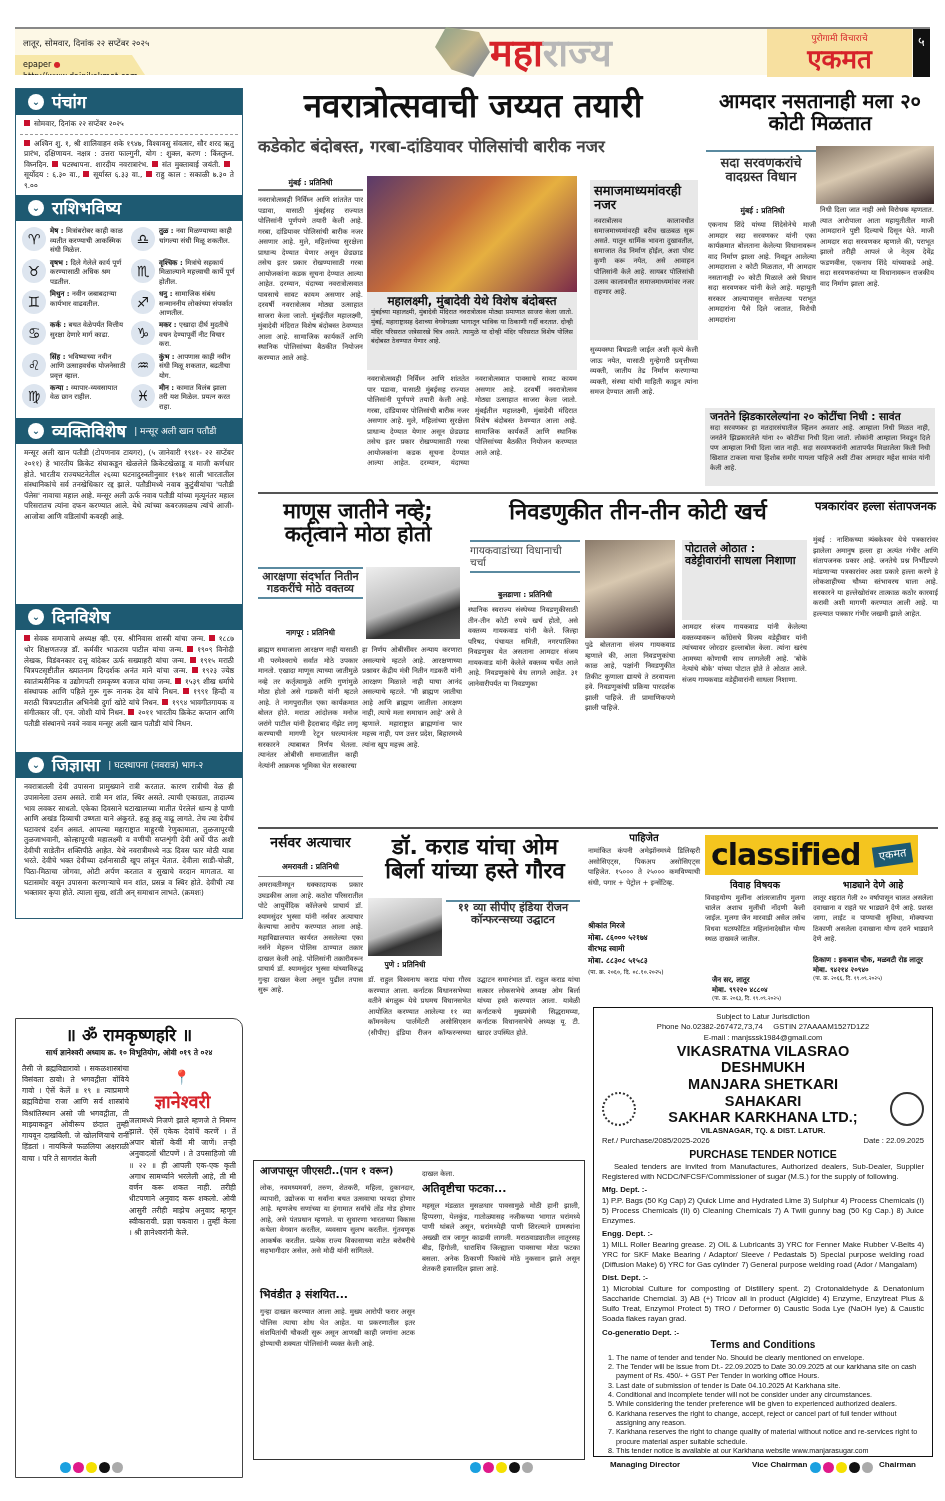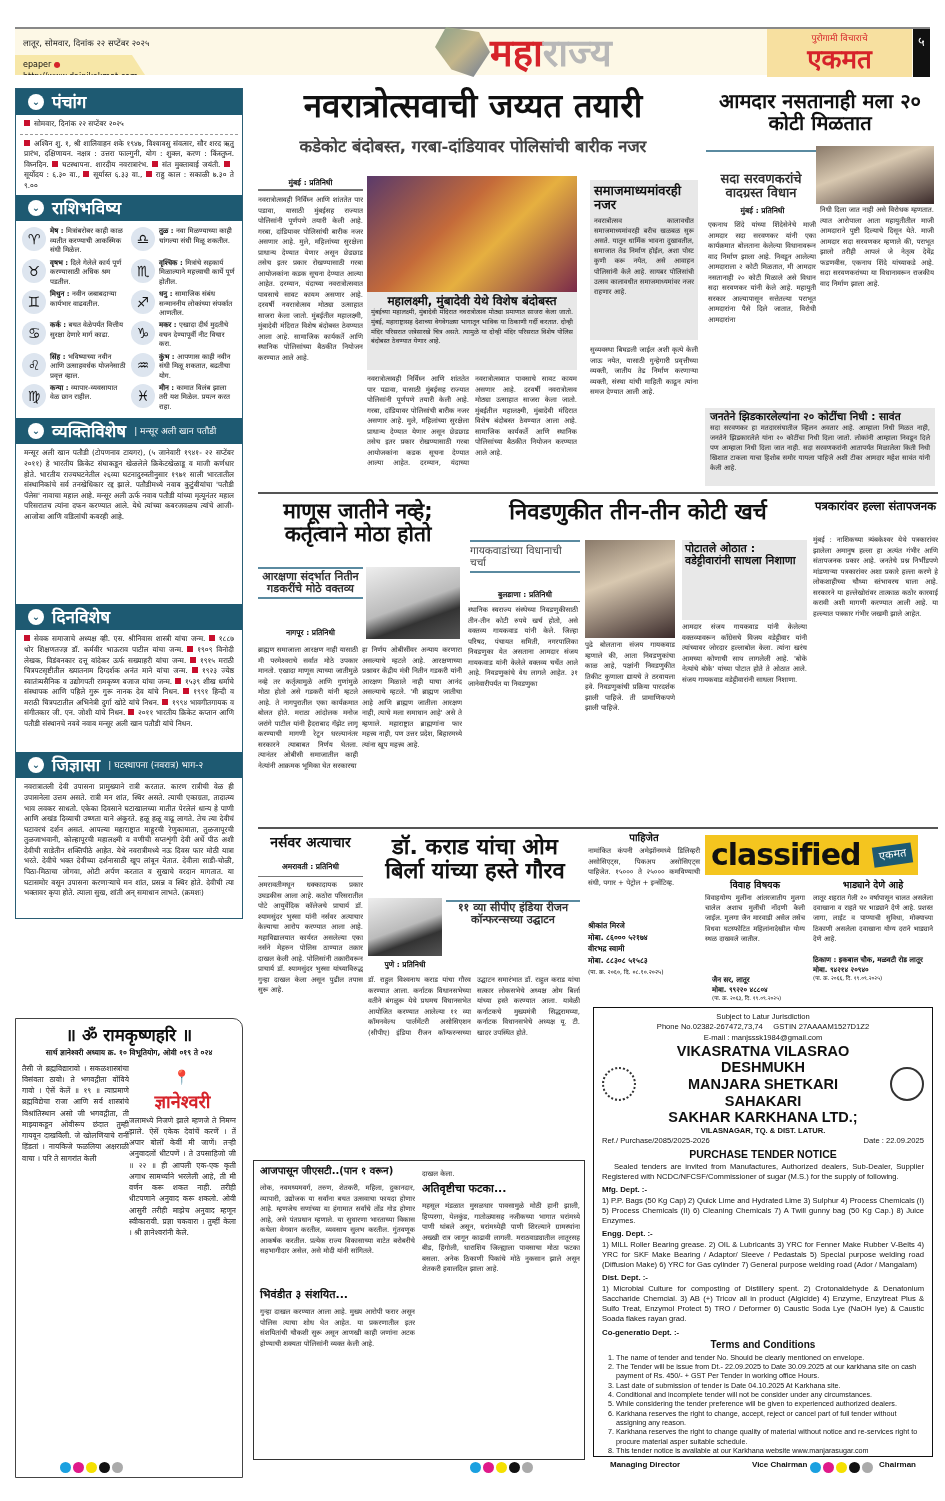--- a/index.html
+++ b/index.html
@@ -155,37 +155,37 @@
   <div style="display:flex;gap:0;padding:4px 6px">
     <div class="col-text" style="flex:1;font-size:7.5px;height:400px;overflow:hidden">तैसी जे ब्रह्मविद्यारावो । सकळशास्त्रांचा विसंवता ठावो। ते भगवद्गीता वोंविये गावो । ऐसें केलें ॥ १९ ॥ त्याप्रमाणे ब्रह्मविद्येचा राजा आणि सर्व शास्त्रांचे विश्रांतिस्थान असो जी भगवद्गीता, ती माझ्याकडून ओवीरूप छंदात तुम्ही गायवून दाखविली. जे खोलणियाचे रानीं हिंडतां । नायकिजे फळलिया अक्षराळी वाचा । परि ते सागरांत केली</div>
     <div style="flex:1">
       <div class="gyan-logo"><span style="font-size:14px">📍</span><br><span>ज्ञानेश्वरी</span></div>
       <div class="col-text" style="font-size:7.5px;height:340px;overflow:hidden">जलामध्ये निजणे झाले म्हणजे ते निमग्न झाले. ऐसें एकेक देवांचें करणें । तें अपार बोलों केवीं मी जाणें। तऱ्ही अनुवादलों धीटपणें । ते उपसाहिजो जी ॥ २२ ॥ ही आपली एक-एक कृती अगाध सामर्थ्याने भरलेली आहे, ती मी वर्णन करू शकत नाही. तरीही धीटपणाने अनुवाद करू शकलो. ओवी आसुरी तरीही माझेच अनुवाद म्हणून स्वीकारावी. प्रज्ञा चकवारा । तुम्हीं केला । श्री ज्ञानेश्वरांनी केले.</div>
     </div>
   </div>
 </div>
 
 <div class="abs hl" style="left:258px;top:88px;width:430px;font-size:33px;text-align:center">नवरात्रोत्सवाची जय्यत तयारी</div>
-<div class="abs hl" style="left:258px;top:138px;width:430px;font-size:16.5px;text-align:center;color:#444">कडेकोट बंदोबस्त, गरबा-दांडियावर पोलिसांची बारीक नजर</div>
+<div class="abs hl" style="left:258px;top:138px;width:430px;font-size:16.5px;color:#444">कडेकोट बंदोबस्त, गरबा-दांडियावर पोलिसांची बारीक नजर</div>
 <div class="abs" style="left:258px;top:178px;width:105px;text-align:center;font-weight:bold;font-size:7.5px;border-bottom:2px solid #777">मुंबई : प्रतिनिधी</div>
 <div class="abs col-text" style="left:258px;top:195px;width:105px;height:290px;overflow:hidden">नवरात्रोत्सवही निर्विघ्न आणि शांततेत पार पडावा, यासाठी मुंबईसह राज्यात पोलिसांनी पूर्णपणे तयारी केली आहे. गरबा, दांडियावर पोलिसांची बारीक नजर असणार आहे. मुले, महिलांच्या सुरक्षेला प्राधान्य देण्यात येणार असून छेडछाड तसेच इतर प्रकार रोखण्यासाठी गरबा आयोजकांना कडक सूचना देण्यात आल्या आहेत. दरम्यान, यंदाच्या नवरात्रोत्सवात पावसाचे सावट कायम असणार आहे. दरवर्षी नवरात्रोत्सव मोठ्या उत्साहात साजरा केला जातो. मुंबईतील महालक्ष्मी, मुंबादेवी मंदिरात विशेष बंदोबस्त ठेवण्यात आला आहे. सामाजिक कार्यकर्ते आणि स्थानिक पोलिसांच्या बैठकीत नियोजन करण्यात आले आहे.</div>
 <div class="abs photo" style="left:367px;top:176px;width:210px;height:116px"></div>
 <div class="abs greybox" style="left:367px;top:292px;width:210px;height:78px;padding:3px 4px">
   <div class="hl" style="font-size:12px;text-align:center">महालक्ष्मी, मुंबादेवी येथे विशेष बंदोबस्त</div>
   <div class="col-text" style="font-size:6.5px">मुंबईच्या महालक्ष्मी, मुंबादेवी मंदिरात नवरात्रोत्सव मोठ्या प्रमाणात साजरा केला जातो. मुंबई, महाराष्ट्रासह देशाच्या वेगवेगळ्या भागातून भाविक या ठिकाणी गर्दी करतात. दोन्ही मंदिर परिसरात जत्रेसारखे चित्र असते. त्यामुळे या दोन्ही मंदिर परिसरात विशेष पोलिस बंदोबस्त ठेवण्यात येणार आहे.</div>
 </div>
 <div class="abs col-text" style="left:367px;top:374px;width:210px;height:112px;overflow:hidden;column-count:2;column-gap:6px">नवरात्रोत्सवही निर्विघ्न आणि शांततेत पार पडावा, यासाठी मुंबईसह राज्यात पोलिसांनी पूर्णपणे तयारी केली आहे. गरबा, दांडियावर पोलिसांची बारीक नजर असणार आहे. मुले, महिलांच्या सुरक्षेला प्राधान्य देण्यात येणार असून छेडछाड तसेच इतर प्रकार रोखण्यासाठी गरबा आयोजकांना कडक सूचना देण्यात आल्या आहेत. दरम्यान, यंदाच्या नवरात्रोत्सवात पावसाचे सावट कायम असणार आहे. दरवर्षी नवरात्रोत्सव मोठ्या उत्साहात साजरा केला जातो. मुंबईतील महालक्ष्मी, मुंबादेवी मंदिरात विशेष बंदोबस्त ठेवण्यात आला आहे. सामाजिक कार्यकर्ते आणि स्थानिक पोलिसांच्या बैठकीत नियोजन करण्यात आले आहे.</div>
 <div class="abs greybox" style="left:590px;top:180px;width:108px;height:160px;padding:4px">
   <div class="hl" style="font-size:13px">समाजमाध्यमांवरही नजर</div>
   <div class="col-text" style="font-size:6.8px;margin-top:3px">नवरात्रोत्सव कालावधीत समाजमाध्यमांवरही बरीच खळबळ सुरू असते. यातून धार्मिक भावना दुखावतील, समाजात तेढ निर्माण होईल, अशा पोस्ट कुणी करू नयेत, असे आवाहन पोलिसांनी केले आहे. सायबर पोलिसांची उत्सव कालावधीत समाजमाध्यमांवर नजर राहणार आहे.</div>
 </div>
 <div class="abs col-text" style="left:590px;top:345px;width:108px;height:140px;overflow:hidden">सुव्यवस्था बिघडली जाईल अशी कृत्ये केली जाऊ नयेत, यासाठी गुन्हेगारी प्रवृत्तीच्या व्यक्ती, जातीय तेढ निर्माण करणाऱ्या व्यक्ती, संस्था यांची माहिती काढून त्यांना समज देण्यात आली आहे.</div>
 
 <div class="abs hl" style="left:705px;top:90px;width:230px;font-size:20px;text-align:center">आमदार नसतानाही मला २० कोटी मिळतात</div>
-<div class="abs hl" style="left:706px;top:150px;width:110px;font-size:13px;text-align:center;color:#333;border-top:2px solid #5a8aa0;padding-top:20px">सदा सरवणकरांचे वादग्रस्त विधान</div>
+<div class="abs hl" style="left:706px;top:150px;width:110px;font-size:13px;text-align:center;color:#333;border-top:2px solid #5a8aa0;padding-top:4px">सदा सरवणकरांचे वादग्रस्त विधान</div>
 <div class="abs photo3" style="left:816px;top:146px;width:118px;height:58px"></div>
 <div class="abs" style="left:710px;top:206px;width:105px;text-align:center;font-weight:bold;font-size:7.5px">मुंबई : प्रतिनिधी</div>
 <div class="abs col-text" style="left:708px;top:220px;width:108px;height:158px;overflow:hidden">एकनाथ शिंदे यांच्या शिंदेसेनेचे माजी आमदार सदा सरवणकर यांनी एका कार्यक्रमात बोलताना केलेल्या विधानावरून वाद निर्माण झाला आहे. निवडून आलेल्या आमदाराला २ कोटी मिळतात, मी आमदार नसतानाही २० कोटी मिळाले असे विधान सदा सरवणकर यांनी केले आहे. महायुती सरकार आल्यापासून सत्तेतल्या पराभूत आमदारांना पैसे दिले जातात, विरोधी आमदारांना</div>
 <div class="abs col-text" style="left:820px;top:205px;width:114px;height:172px;overflow:hidden">निधी दिला जात नाही असे विरोधक म्हणतात. त्यात आरोपाला आता महायुतीतील माजी आमदाराने पुष्टी दिल्याचे दिसून येते. माजी आमदार सदा सरवणकर म्हणाले की, पराभूत झालो तरीही आपलं जे नेतृत्व देवेंद्र फडणवीस, एकनाथ शिंदे यांच्याकडे आहे. सदा सरवणकरांच्या या विधानावरून राजकीय वाद निर्माण झाला आहे.</div>
 <div class="abs greybox" style="left:705px;top:408px;width:230px;height:78px;padding:3px 5px">
   <div class="hl" style="font-size:10.5px">जनतेने झिडकारलेल्यांना २० कोटींचा निधी : सावंत</div>
   <div class="col-text" style="font-size:6.8px">सदा सरवणकर हा मतदारसंघातील व्हिलन अवतार आहे. आम्हाला निधी मिळत नाही, जनतेने झिडकारलेले यांना २० कोटींचा निधी दिला जातो. लोकांनी आम्हाला निवडून दिले पण आम्हाला निधी दिला जात नाही. सदा सरवणकरांनी आतापर्यंत मिळालेला किती निधी खिशात टाकला याचा हिशोब समोर यायला पाहिजे अशी टीका आमदार महेश सावंत यांनी केली आहे.</div>
 </div>
 
 <div class="abs bar" style="left:258px;top:492px;width:680px"></div>
@@ -248,21 +248,21 @@
 <div class="abs" style="left:813px;top:955px;width:120px;font-size:7px;font-weight:bold">
     <div>ठिकाण : इकबाल चौक, मळवटी रोड लातूर</div>
     <div>मोबा. ९४२१४ २०९४०</div>
     <div style="font-weight:normal;font-size:5.5px">(पा. क्र. २०६६, दि. १९.०९.२०२५)</div>
   </div>
 
 <div class="abs tender">
   <div class="c small">Subject to Latur Jurisdiction</div>
   <div class="c small"><span>Phone No.02382-267472,73,74</span>&nbsp;&nbsp;&nbsp;&nbsp;&nbsp;<span>GSTIN 27AAAAM1527D1Z2</span></div>
   <div class="c small">E-mail : manjsssk1984@gmail.com</div>
-  <div style="display:flex;align-items:center;gap:16px">
+  <div style="display:flex;align-items:flex-end;gap:16px">
     <div class="logo-c"></div>
     <div style="flex:1">
       <h1>VIKASRATNA VILASRAO DESHMUKH</h1>
       <h1>MANJARA SHETKARI SAHAKARI</h1>
       <h1>SAKHAR KARKHANA LTD.;</h1>
     </div>
     <div class="logo-c" style="border-style:solid"></div>
   </div>
   <div class="c small" style="font-weight:bold">VILASNAGAR, TQ. &amp; DIST. LATUR.</div>
   <div class="small" style="display:flex;justify-content:space-between">

